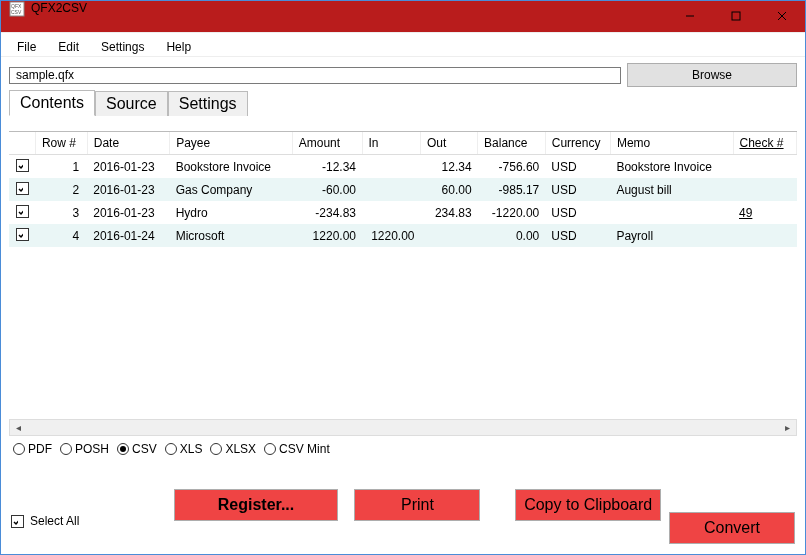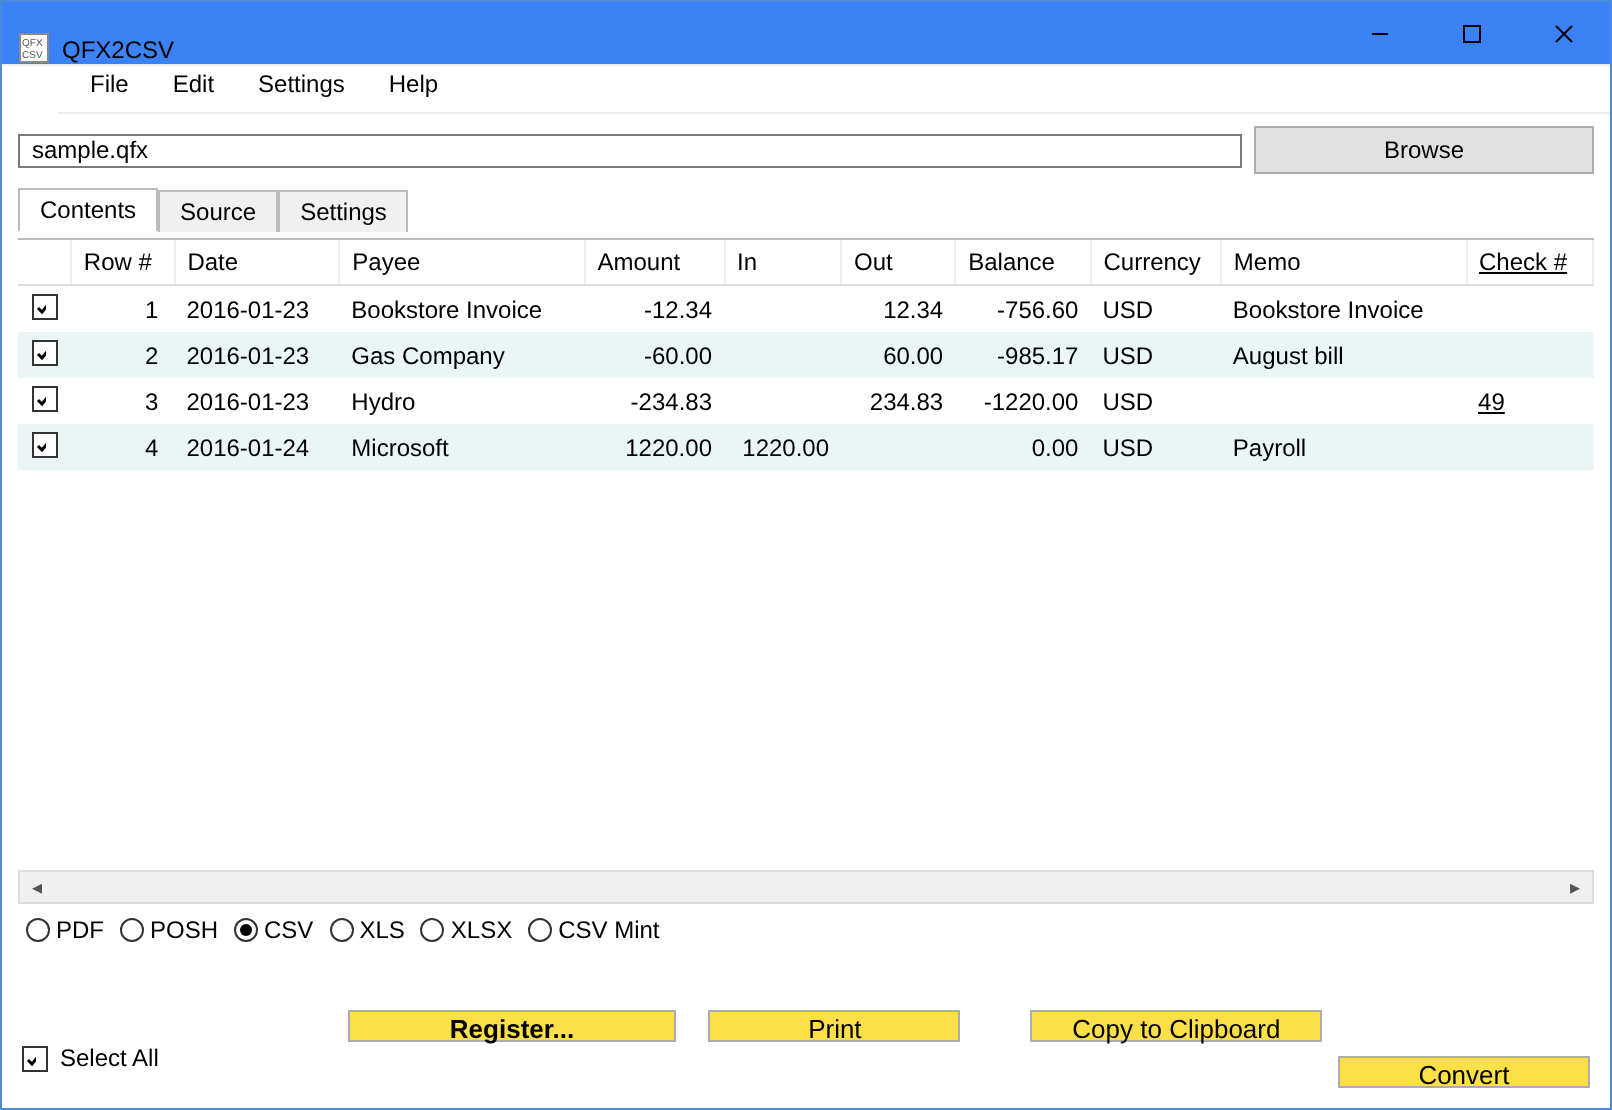--- a/index.html
+++ b/index.html
@@ -14,22 +14,22 @@
     width: 806px;
     height: 555px;
     border: 1px solid #4a8cd8;
     display: flex;
     flex-direction: column;
     background: #fff;
   }
   .titlebar {
     height: 32px;
     display: flex;
-    align-items: flex-end;
-    background: #3b82f6;
+    align-items: flex-start;
+    background: #b91c1c;
     border-bottom: 1px solid #eee;
   }
   .titlebar .app-icon {
     width: 16px; height: 16px;
     margin: 0 6px 0 8px;
     display: inline-flex;
     align-items: center; justify-content: center;
   }
   .titlebar .title {
     flex: 1;
@@ -39,25 +39,24 @@
   .win-btn {
     width: 46px; height: 30px;
     display: flex; align-items: center; justify-content: center;
     font-family: "Segoe UI Symbol", sans-serif;
     font-size: 10px;
   }
   .win-btn svg { pointer-events: none; }
   .menubar {
     height: 24px;
     display: flex;
-    align-items: flex-start;
+    align-items: flex-end;
     padding: 0 6px;
     gap: 2px;
     border-bottom: 1px solid #eee;
-    margin-left: 28px;
   }
   .menubar .menu-item {
     padding: 2px 10px;
   }
   .toolbar-row {
     display: flex;
     padding: 6px 8px 6px 8px;
     gap: 6px;
     align-items: center;
   }
@@ -82,32 +81,32 @@
     padding: 0 8px;
     align-items: flex-end;
     height: 22px;
   }
   .tab {
     padding: 3px 10px;
     border: 1px solid #bbb;
     border-bottom: none;
     background: #f0f0f0;
     margin-right: 0px;
-    font-size: 12px;
+    font-size: 16px;
     position: relative;
     top: 1px;
   }
   .tab.active {
     background: #fff;
     border-bottom: 1px solid #fff;
     z-index: 2;
   }
   .table-wrap {
     flex: 1;
-    margin: 4px 8px 2px 8px;
+    margin: 16px 8px 2px 8px;
     border-top: 1px solid #bbb;
     overflow: hidden;
     position: relative;
   }
   table {
     border-collapse: collapse;
     width: 100%;
     font-size: 12px;
   }
   th {
@@ -183,24 +182,24 @@
     align-items: center;
     padding: 4px 10px 10px 10px;
     gap: 8px;
   }
   .select-all {
     display: flex; align-items: center; gap: 6px;
     width: 160px;
     margin-top: 32px;
   }
   .action-btn {
-    height: 16px;
-    background: #fde047;
+    height: 32px;
+    background: #ef4444;
     border: 1px solid #adadad;
-    font-size: 13px;
+    font-size: 16px;
     font-family: inherit;
   }
   .btn-register { width: 170px; font-weight: bold; }
   .btn-print { width: 130px; margin-left: auto;}
   .btn-copy { width: 150px; margin-left: 27px; }
   .btn-convert { width: 130px; margin-top: 46px; }
   .spacer-flex { flex:1; }
 </style>
 </head>
 <body>

